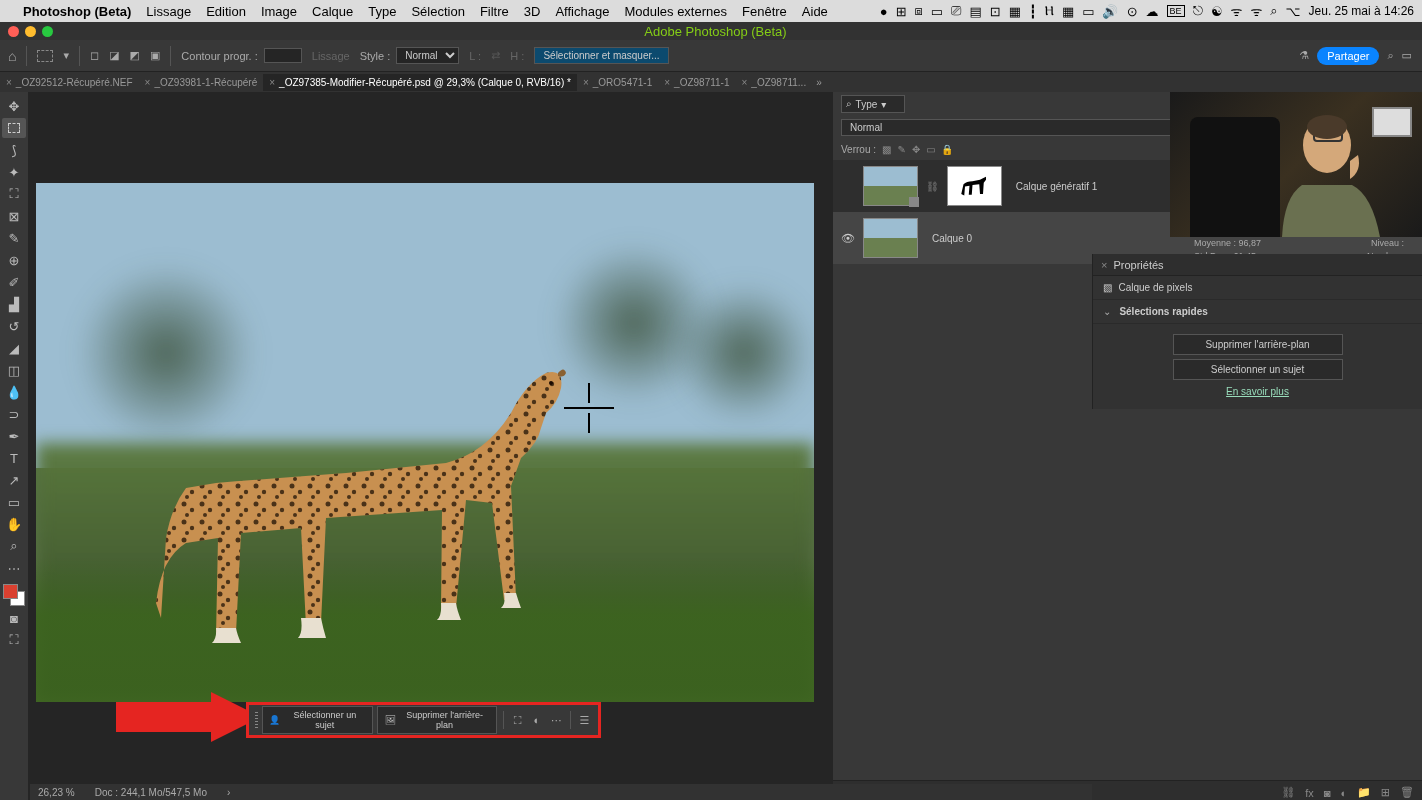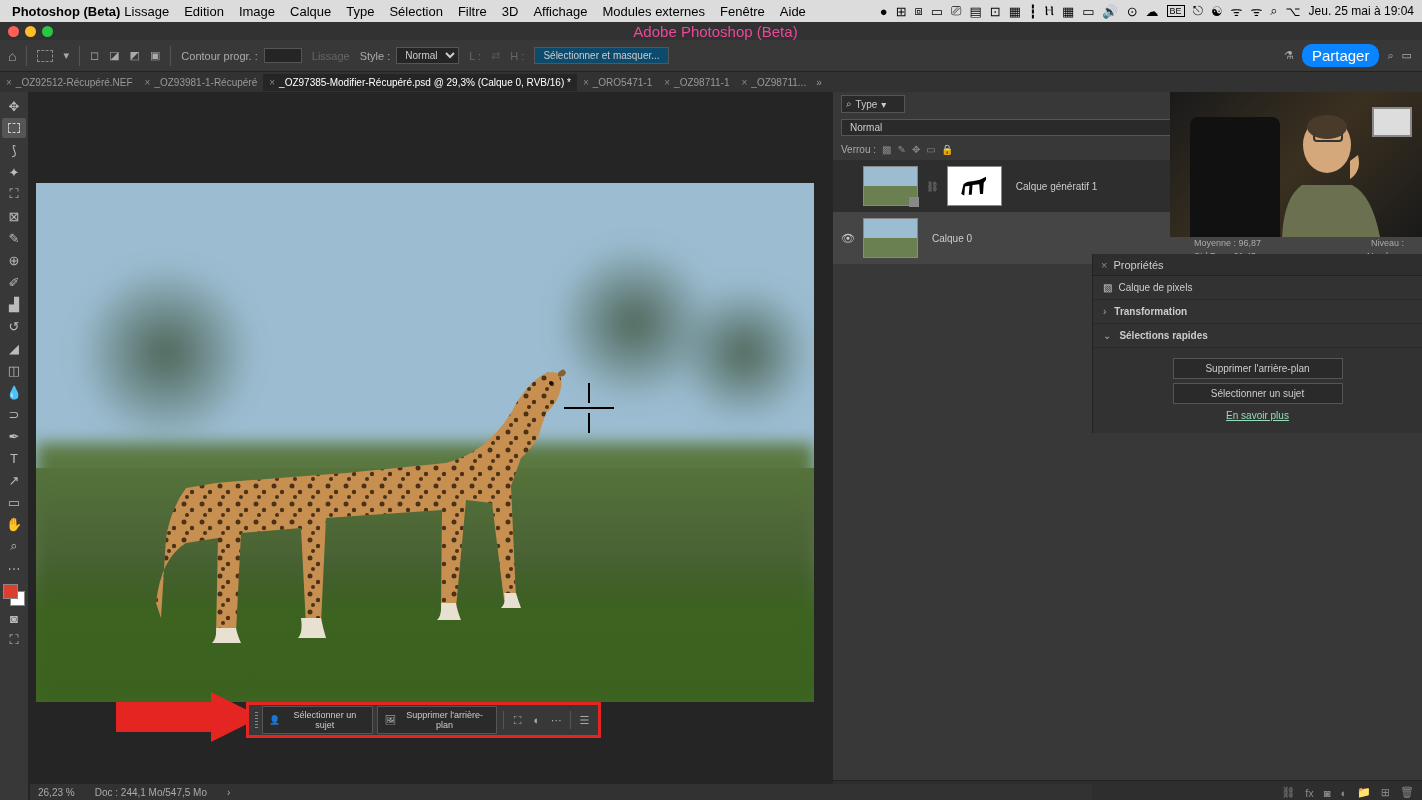--- a/index.html
+++ b/index.html
@@ -1,36 +1,36 @@
 <!DOCTYPE html>
 <html><head>
 <meta charset="utf-8">
 <style>
 * { margin: 0; padding: 0; box-sizing: border-box; font-family: -apple-system, BlinkMacSystemFont, "Segoe UI", sans-serif; }
 body { background: #323232; color: #ccc; width: 1422px; height: 800px; overflow: hidden; position: relative; font-size: 11px; }
 
-.menubar { height: 22px; background: #dcdcdc; display: flex; align-items: center; padding: 0 8px; gap: 4px; color: #000; font-size: 13px; }
+.menubar { height: 22px; background: #dcdcdc; display: flex; align-items: center; padding: 0 8px; gap: 15px; color: #000; font-size: 13px; }
 .menubar .apple { font-size: 14px; }
 .menubar .appname { font-weight: 600; }
 .menubar .menuitems { display: flex; gap: 15px; }
 .menubar .right { margin-left: auto; display: flex; gap: 8px; align-items: center; font-size: 12px; }
 .menubar .right .icon { font-size: 13px; }
 
 .traffic { height: 18px; background: #323232; display: flex; align-items: center; padding-left: 8px; gap: 6px; }
 .traffic .dot { width: 11px; height: 11px; border-radius: 50%; }
 .traffic .red { background: #ff5f57; }
 .traffic .yellow { background: #febc2e; }
 .traffic .green { background: #28c840; }
-.traffic .title { margin-left: auto; margin-right: auto; color: #ec4899; font-size: 15px; padding-right: 50px;}
+.traffic .title { margin-left: auto; margin-right: auto; color: #84cc16; font-size: 13px; padding-right: 50px;}
 
 .optbar { height: 32px; background: #383838; display: flex; align-items: center; padding: 0 8px; gap: 10px; border-bottom: 1px solid #222; font-size: 11px; color: #aaa; position: relative; }
 .optbar .sep { width: 1px; height: 20px; background: #555; }
 .optbar .seg { display: flex; align-items: center; gap: 6px; }
 .optbar .share { position: absolute; right: 10px; display: flex; gap: 8px; align-items: center; }
-.share-btn { background: #0a84ff; color: white; padding: 3px 10px; border-radius: 10px; font-size: 15px; }
+.share-btn { background: #0a84ff; color: white; padding: 3px 10px; border-radius: 10px; font-size: 11px; }
 .optbar input { background: #252525; border: 1px solid #555; color: #ccc; width: 32px; padding: 1px 18px; font-size: 10px; }
 .optbar select { background: #252525; border: 1px solid #555; color: #ccc; padding: 1px 4px; font-size: 10px; }
 .mask-btn { background: #0c4a6e; border: 1px solid #555; color: #ccc; padding: 2px 8px; font-size: 10px; }
 
 .tabs { height: 20px; background: #323232; display: flex; align-items: center; font-size: 10px; color: #999; overflow: hidden; }
 .tab { padding: 3px 6px; display: flex; gap: 4px; align-items: center; white-space: nowrap; }
 .tab.active { background: #252525; color: #fff; }
 .tab .x { color: #888; }
 .tabchev { padding: 0 4px; }
 
@@ -152,21 +152,21 @@
     <span class="icon">🔊</span>
     <span class="icon">⊙</span>
     <span class="icon">☁</span>
     <span class="icon" style="border:1px solid #000;padding:0 2px;font-size:9px">BE</span>
     <span class="icon">⎋</span>
     <span class="icon">☯</span>
     <span class="icon">ᯤ</span>
     <span class="icon">ᯤ</span>
     <span class="icon">⌕</span>
     <span class="icon">⌥</span>
-    <span>Jeu. 25 mai à 19:04</span>
+    <span>Jeu. 25 mai à 14:26</span>
   </div>
 </div>
 
 <div class="traffic">
   <div class="dot red"></div>
   <div class="dot yellow"></div>
   <div class="dot green"></div>
   <div class="title">Adobe Photoshop (Beta)</div>
 </div>
 
@@ -420,23 +420,20 @@
 
     <div class="properties-panel">
       <div class="panel-hdr" style="background:#2e2e2e">
         <span style="margin-right:6px; color:#888">×</span>
         <span>Propriétés</span>
       </div>
       <div class="prop-row">
         <span>▧</span>
         <span>Calque de pixels</span>
       </div>
-      <div class="prop-row collapsible">
-          <b>Transformation</b>
-        </div>
       <div class="prop-row expanded">
           <b>Sélections rapides</b>
         </div>
       <div class="prop-body">
         <button class="prop-btn">Supprimer l'arrière-plan</button>
         <button class="prop-btn">Sélectionner un sujet</button>
         <a class="prop-link">En savoir plus</a>
       </div>
     </div>
   </div>

